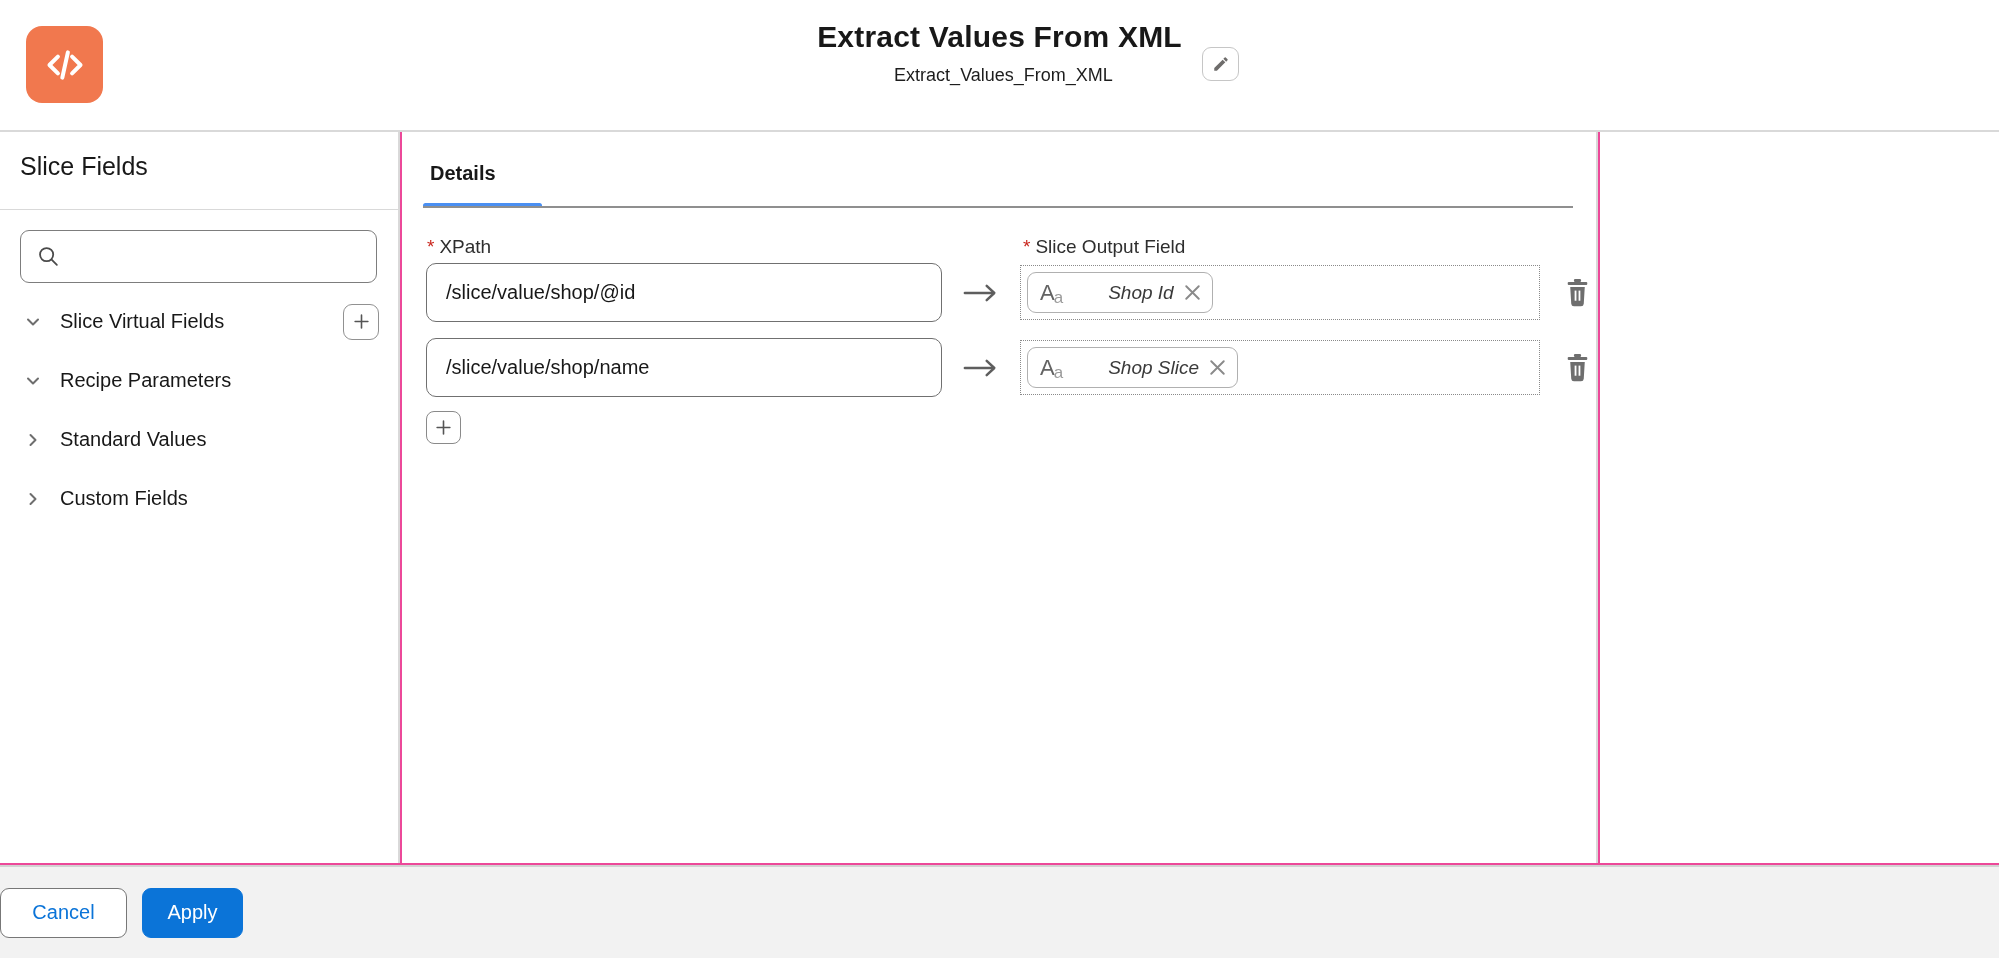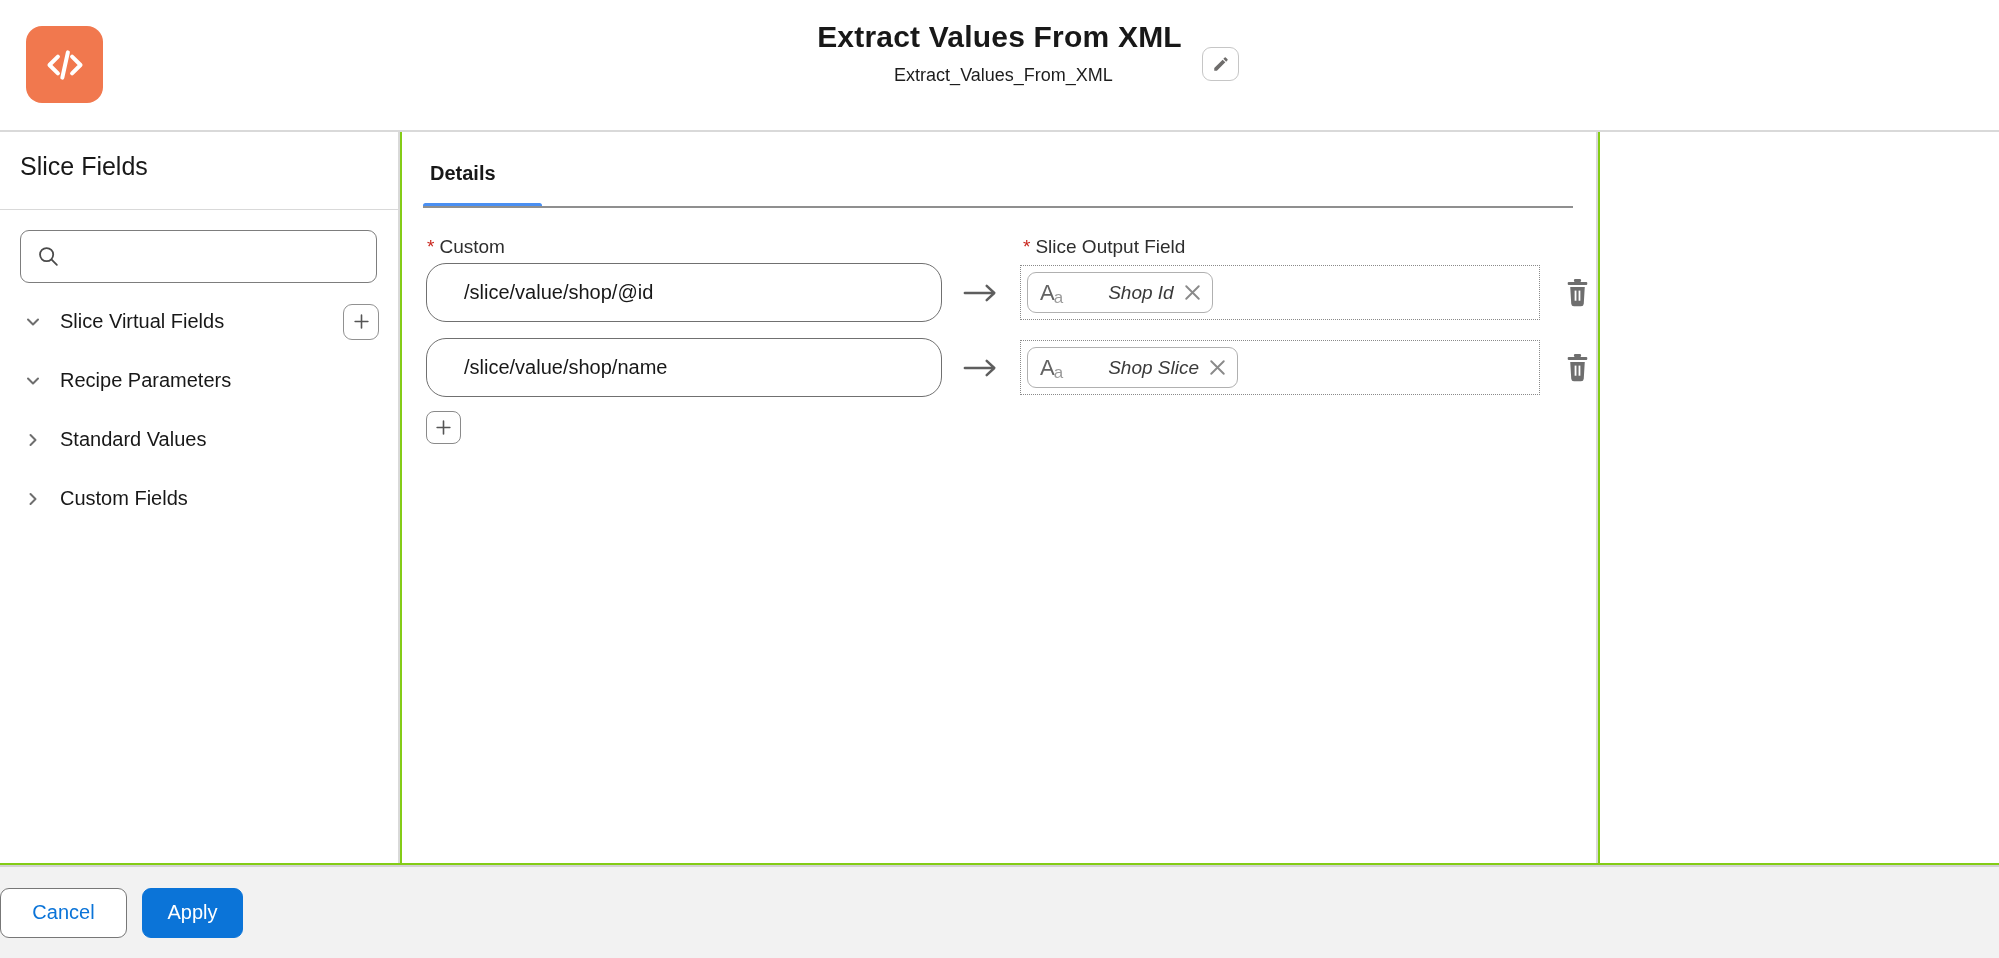--- a/index.html
+++ b/index.html
@@ -3,21 +3,21 @@
 <meta charset="utf-8">
 <style>
   * { margin: 0; padding: 0; box-sizing: border-box; }
   html, body { width: 1999px; height: 958px; }
   body {
     font-family: "Liberation Sans", "DejaVu Sans", sans-serif;
     background: #ffffff;
     color: #181818;
     overflow: hidden;
   }
-  #app { position: relative; width: 1999px; height: 946px; background: #84cc16; }
+  #app { position: relative; width: 1999px; height: 946px; background: #ec4899; }
 
   
   .header {
     position: absolute; top: 0; left: 0; width: 100%; height: 132px;
     background: #fff; border-bottom: 2px solid #d9d9d9;
   }
   .logo {
     position: absolute; left: 26px; top: 26px; width: 77px; height: 77px;
     border-radius: 16px; background: #f1784e;
     display: flex; align-items: center; justify-content: center;
@@ -80,22 +80,22 @@
 
   .field-label { position: absolute; top: 104px; font-size: 19px; color: #2e2e2e; }
   .field-label .req { color: #c9261d; margin-right: 5px; font-size: 19px; }
   .label-xpath { left: 25px; }
   .label-output { left: 621px; }
 
   .map-row { position: absolute; left: 24px; display: flex; align-items: center; height: 59px; }
   .row-0 { top: 131px; }
   .row-1 { top: 206px; }
   .xpath-input {
-    width: 516px; height: 59px; border: 1.2px solid #707070; border-radius: 20px;
-    font-size: 20px; font-family: inherit; color: #181818; padding: 0 37px;
+    width: 516px; height: 59px; border: 1.2px solid #707070; border-radius: 10px;
+    font-size: 20px; font-family: inherit; color: #181818; padding: 0 19px;
     outline: none; background: #fff; flex: 0 0 auto;
   }
   .arrow { width: 38px; margin: 0 20px; display: inline-flex; align-items: center; justify-content: center; flex: 0 0 auto; }
   .dropzone {
     width: 520px; height: 55px; border: 1.6px dotted #8a8a8a; background: #fff;
     display: flex; align-items: center; padding-left: 6px; flex: 0 0 auto; cursor: pointer;
   }
   .pill {
     display: inline-flex; align-items: center; height: 41px; padding: 0 12px;
     border: 1px solid #b0b0b0; border-radius: 9px; background: #fff; gap: 9px; cursor: pointer;
@@ -203,21 +203,21 @@
       </div>
     </div>
   </aside>
 
   <main class="main">
     <div class="tab-label">Details</div>
     <div class="tab-underline"></div>
     <div class="tab-line"></div>
 
     <div class="field-label label-xpath">
-      <span class="req">*</span><span>Custom</span>
+      <span class="req">*</span><span>XPath</span>
     </div>
     <div class="field-label label-output">
       <span class="req">*</span><span>Slice Output Field</span>
     </div>
 
     <div class="map-row row-0">
       <input class="xpath-input" type="text" value="/slice/value/shop/@id" style="">
       <span class="arrow">
         <svg width="38" height="26" viewBox="0 0 40 26" fill="none" stroke="#5e5e5e" stroke-width="2.6" stroke-linecap="round" stroke-linejoin="round">
           <path d="M3 13h30"></path>

